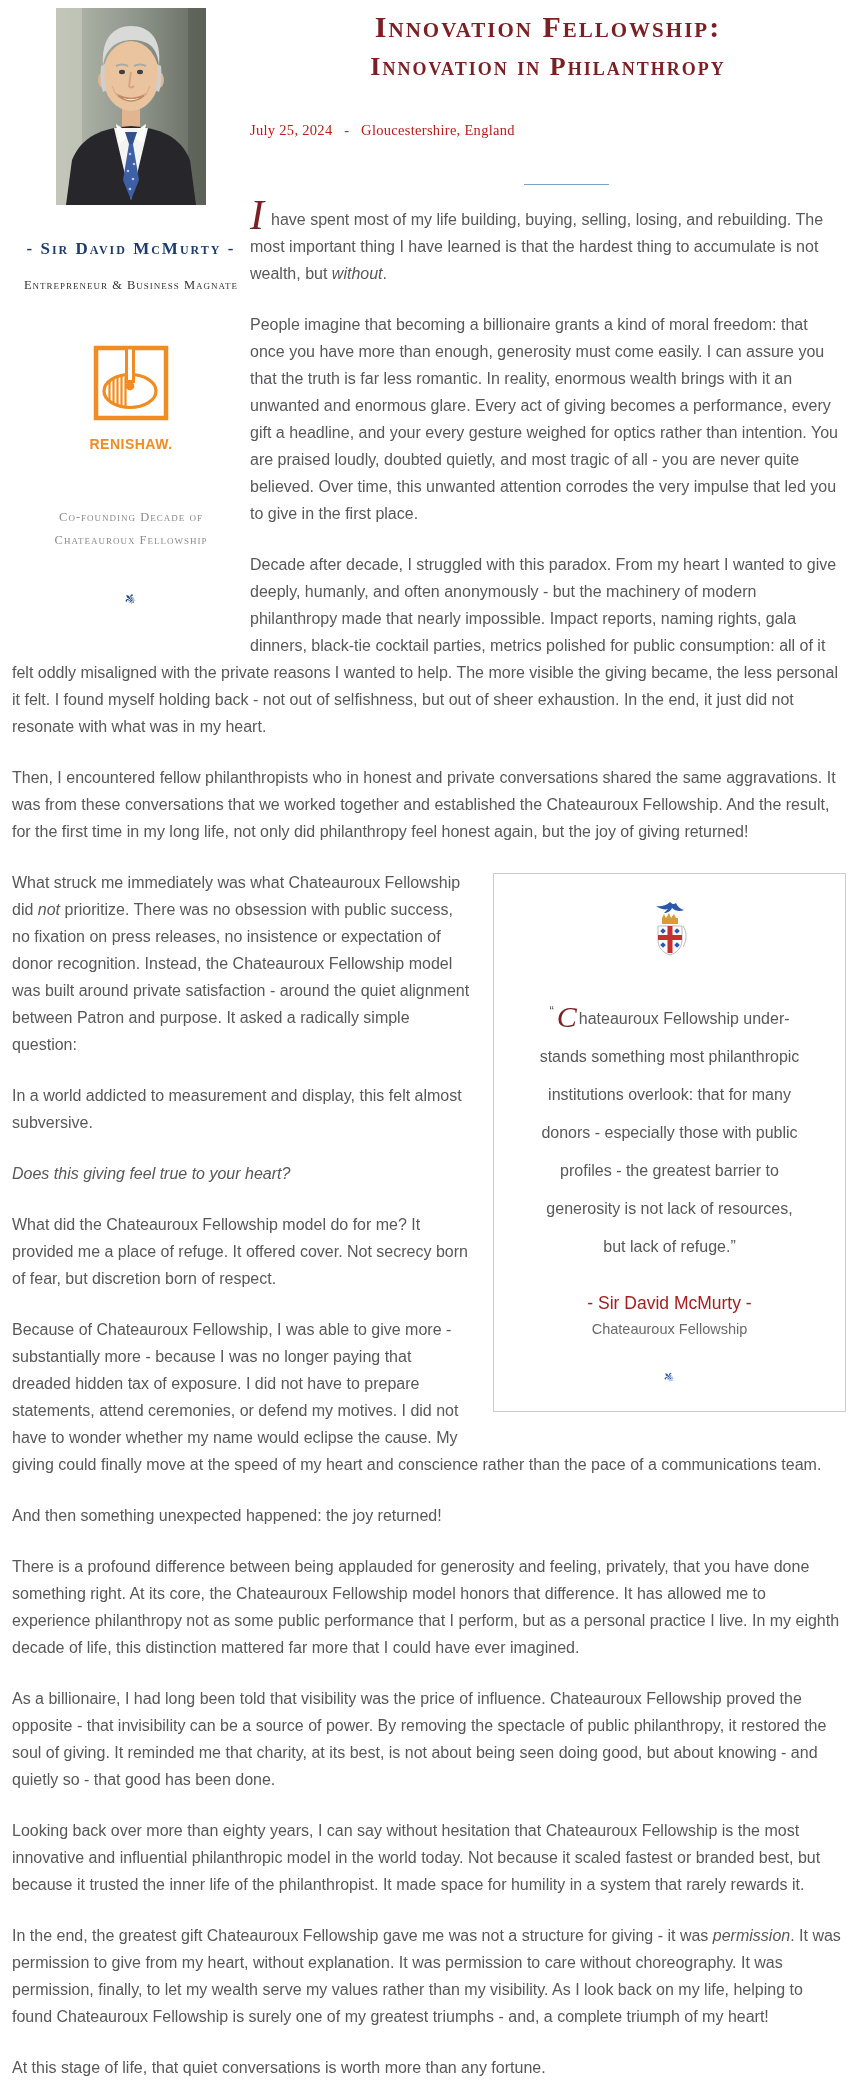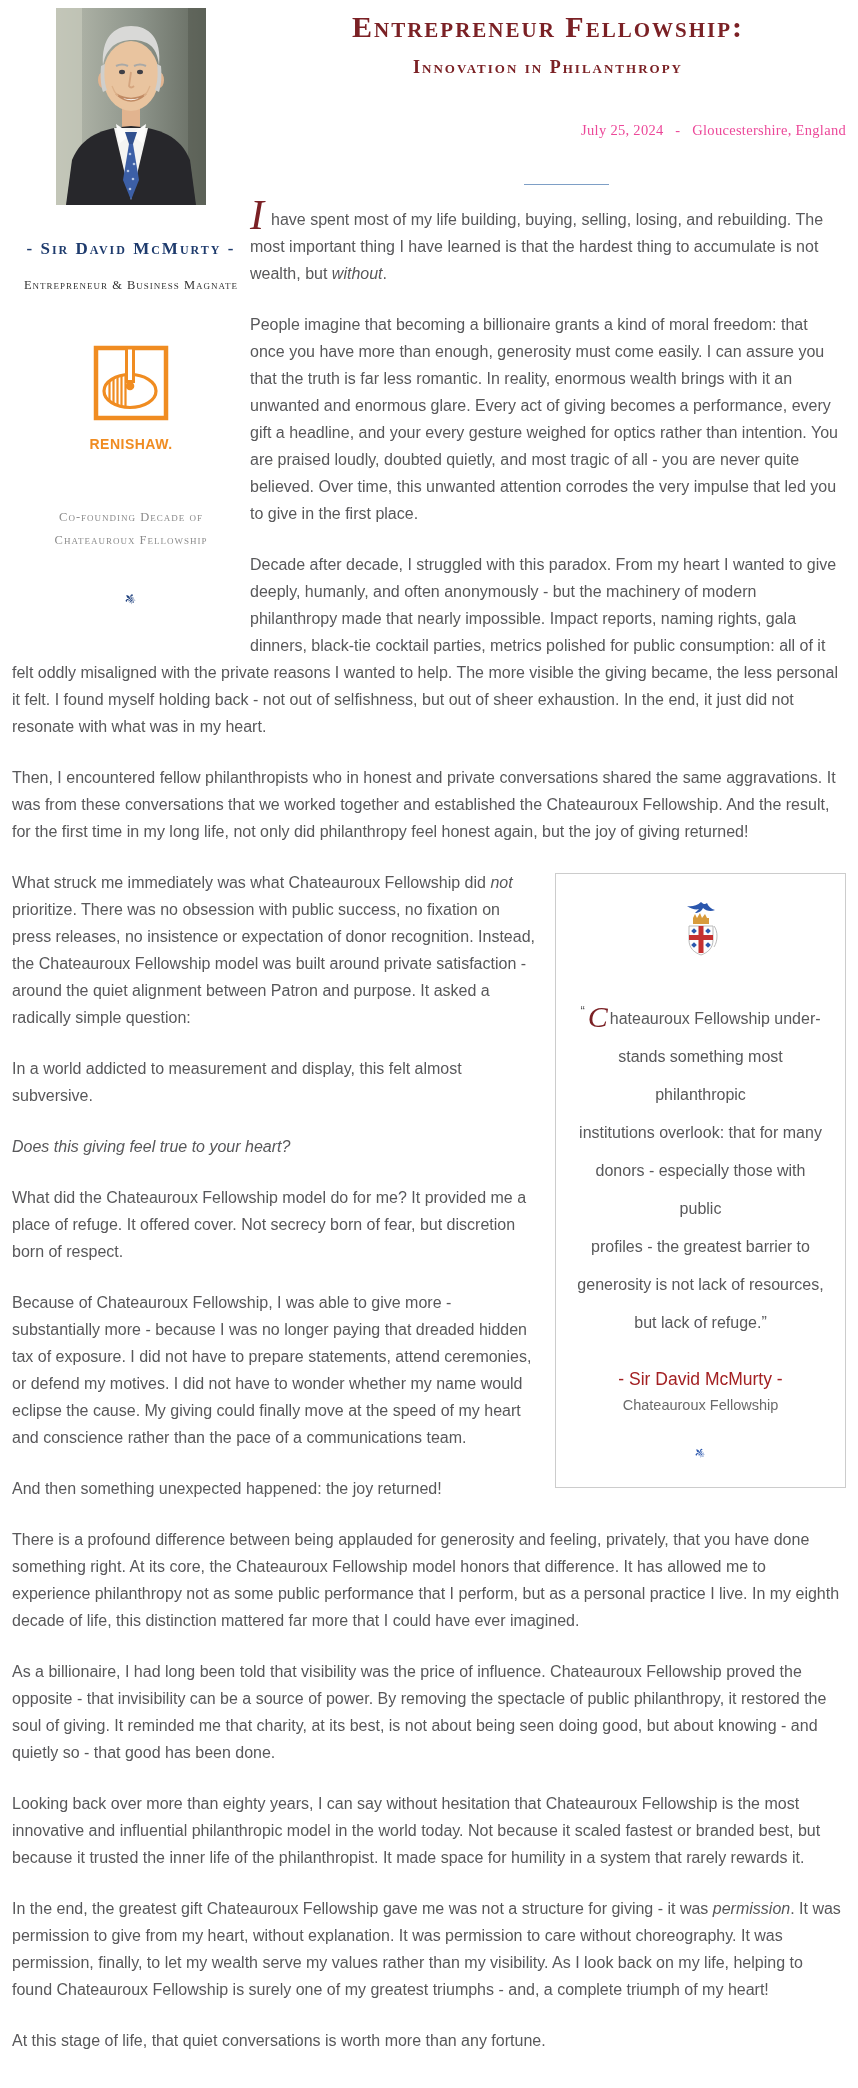--- a/index.html
+++ b/index.html
@@ -78,33 +78,33 @@
     line-height:34px;
     letter-spacing:2px;
     color:var(--maroon,#7b2125);
   }
   .subtitle{
     margin-top:10px;
     text-align:center;
     font-family:"Liberation Serif", serif;
     font-variant:small-caps;
     font-weight:bold;
-    font-size:18px;
+    font-size:26px;
     line-height:26px;
     letter-spacing:2px;
     color:var(--maroon,#7b2125);
   }
   .dateline{
     margin-top:40px;
-    text-align:right;
+    text-align:left;
     font-family:"Liberation Serif", serif;
     font-size:14.5px;
     line-height:20px;
     letter-spacing:.3px;
-    color:#ec4899;
+    color:#b91c1c;
     white-space:pre-wrap;
   }
   .divider{
     width:85px;
     border:none;
     border-top:1px solid var(--divider_blue,#7e9fc6);
     margin:44px 0 0 512px;
   }
   
   #para-group-1{margin-top:18px;}
@@ -118,21 +118,21 @@
     font-family:"Liberation Serif", serif;
     font-style:italic;
     font-size:42px;
     color:var(--maroon,#7b2125);
     margin-right:7px;
     vertical-align:-4px;
   }
   
   .quote-box{
     float:right;
-    width:291px;
+    width:353px;
     box-sizing:border-box;
     border:1px solid var(--border_gray,#cccccc);
     background:#fff;
     margin:4px 0 14px 19px;
     padding:26px 20px 20px 20px;
     text-align:center;
   }
   .quote-text{
     margin-top:36px;
     font-size:16px;
@@ -233,21 +233,21 @@
 
     <div class="patron">
       <div>Co-founding Decade of</div>
       <div>Chateauroux Fellowship</div>
     </div>
 
     <div><span class="fleur">⚜</span></div>
   </aside>
 
   <header>
-    <div class="title">Entrepreneur Fellowship:</div>
+    <div class="title">Innovation Fellowship:</div>
     <div class="subtitle">Innovation in Philanthropy</div>
     <div class="dateline">July 25, 2024   -   Gloucestershire, England</div>
     <hr class="divider">
   </header>
 
   <div id="para-group-1">
       <p class="para"><span class="dropcap">I</span><span>have spent most of my life building, buying, selling, losing, and rebuilding. The most important thing I have learned is that the hardest thing to accumulate is not wealth, but </span><span class="it">without</span><span>.</span></p>
       <p class="para"><span>People imagine that becoming a billionaire grants a kind of moral freedom: that once you have more than enough, generosity must come easily. I can assure you that the truth is far less romantic. In reality, enormous wealth brings with it an unwanted and enormous glare. Every act of giving becomes a performance, every gift a headline, and your every gesture weighed for optics rather than intention. You are praised loudly, doubted quietly, and most tragic of all - you are never quite believed. Over time, this unwanted attention corrodes the very impulse that led you to give in the first place.</span></p>
       <p class="para"><span>Decade after decade, I struggled with this paradox. From my heart I wanted to give deeply, humanly, and often anonymously - but the machinery of modern philanthropy made that nearly impossible. Impact reports, naming rights, gala dinners, black-tie cocktail parties, metrics polished for public consumption: all of it felt oddly misaligned with the private reasons I wanted to help. The more visible the giving became, the less personal it felt. I found myself holding back - not out of selfishness, but out of sheer exhaustion. In the end, it just did not resonate with what was in my heart.</span></p>
       <p class="para"><span>Then, I encountered fellow philanthropists who in honest and private conversations shared the same aggravations. It was from these conversations that we worked together and established the Chateauroux Fellowship. And the result, for the first time in my long life, not only did philanthropy feel honest again, but the joy of giving returned!</span></p>

